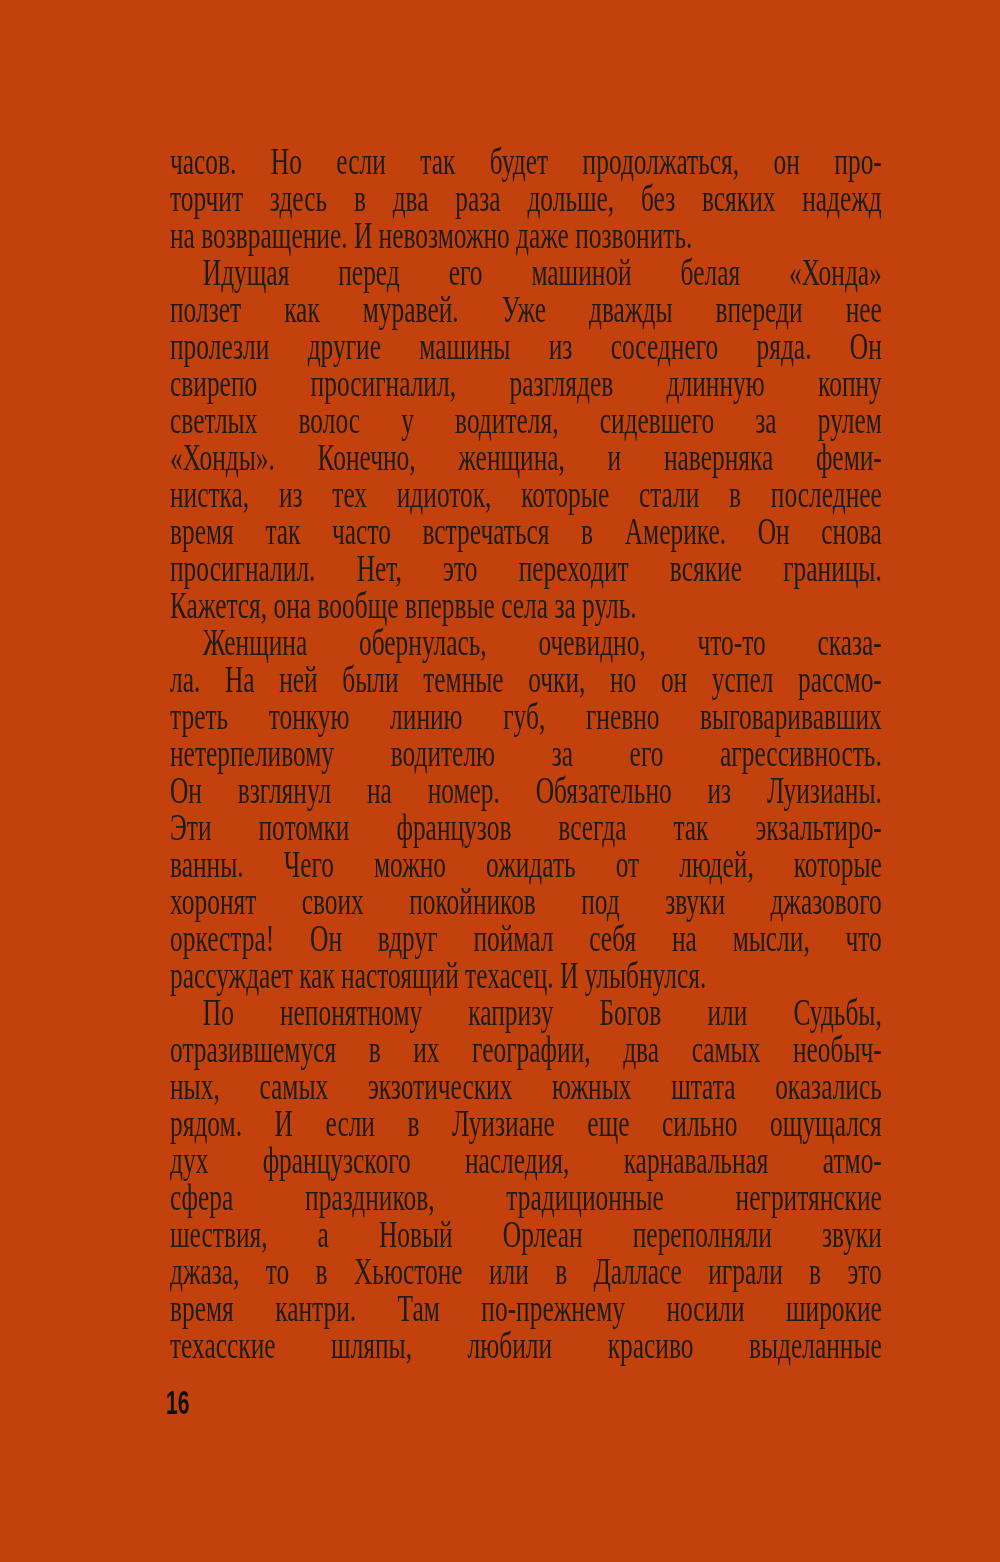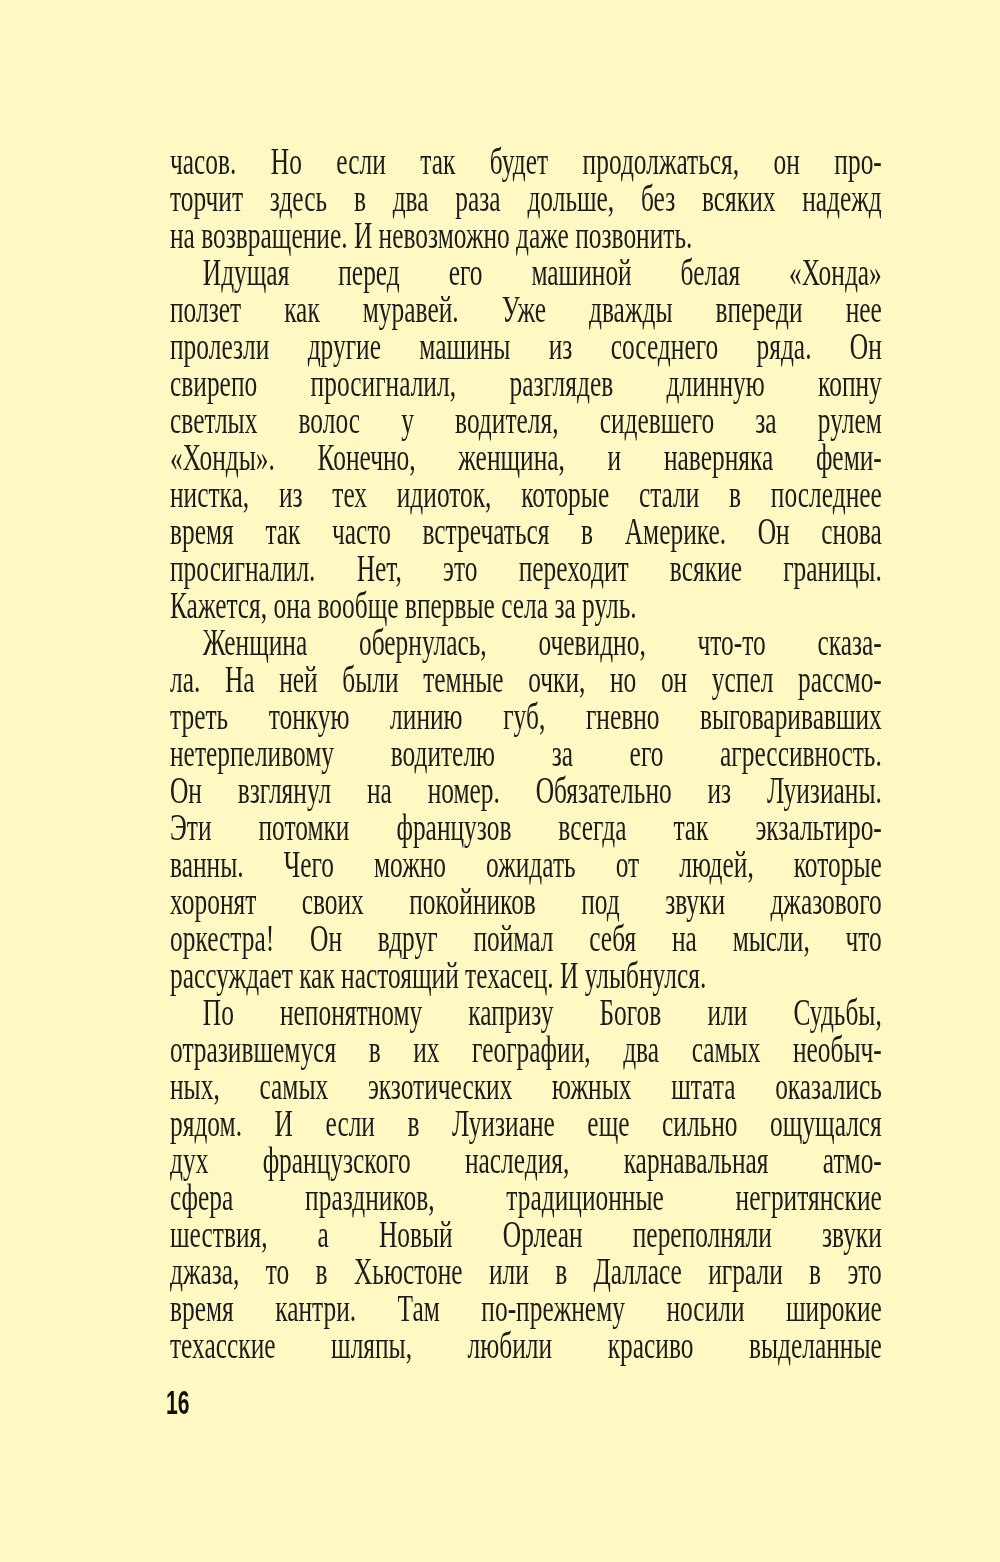--- a/index.html
+++ b/index.html
@@ -4,21 +4,21 @@
 <style>
   html, body {
     margin: 0;
     padding: 0;
     background: #ffffff;
   }
   .page {
     position: relative;
     width: 1000px;
     height: 1562px;
-    background: #fef9c3;
+    background: #c2410c;
     overflow: hidden;
     font-family: "Liberation Serif", "DejaVu Serif", serif;
   }
   .text-block {
     position: absolute;
     left: 170px;
     top: 143px;
     width: 712px;
   }
   .line {

